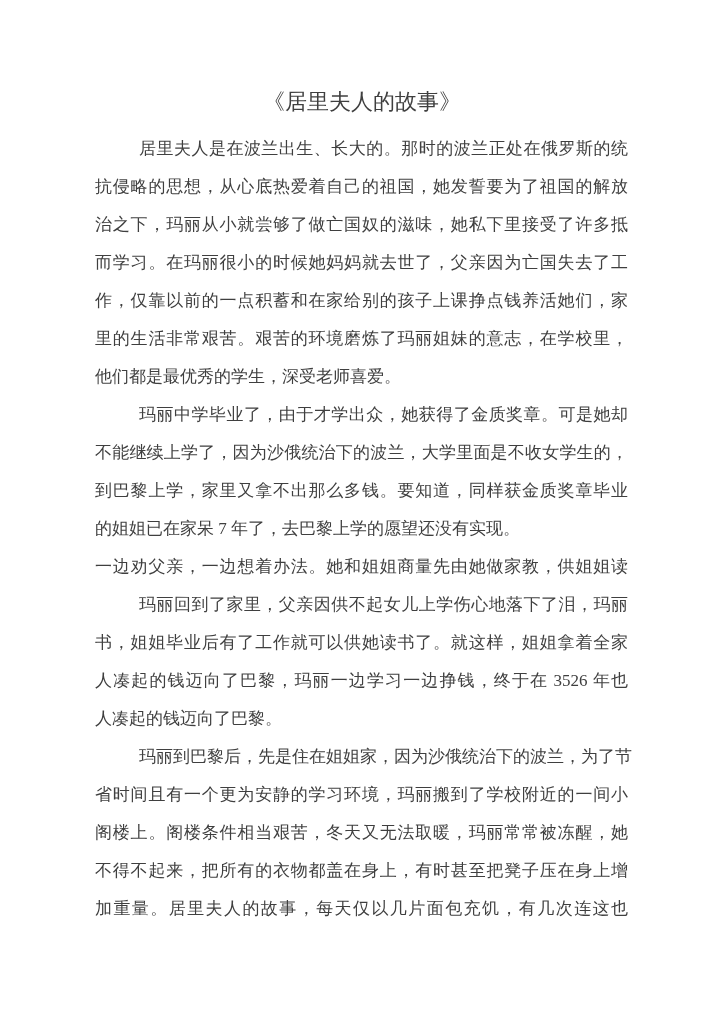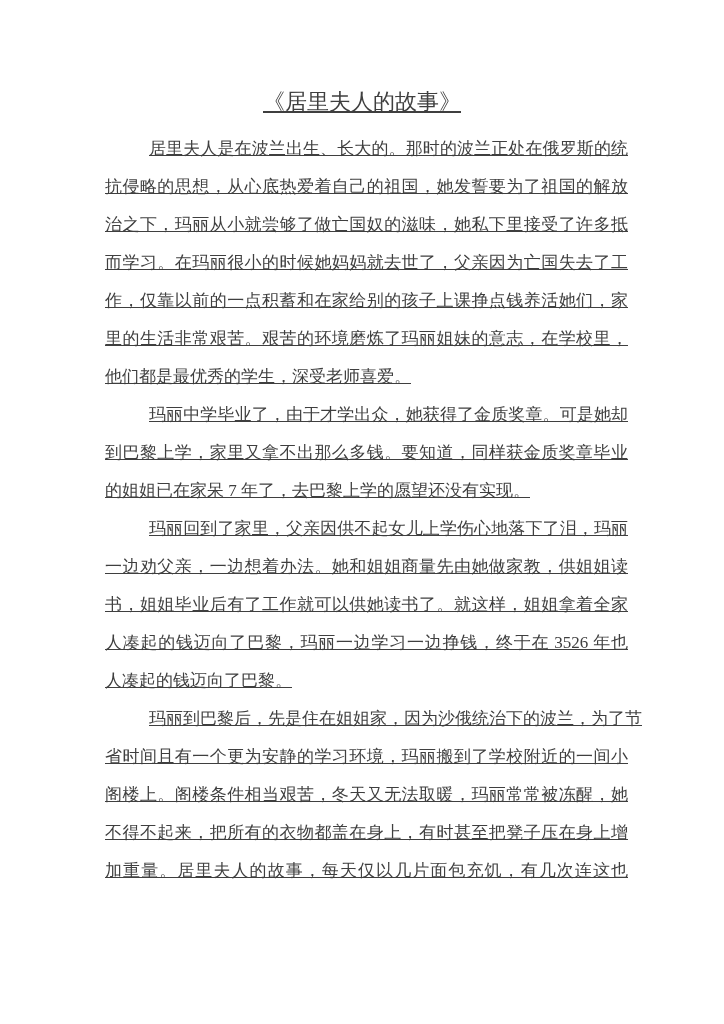--- a/index.html
+++ b/index.html
@@ -1,19 +1,19 @@
 <!DOCTYPE html>
 <html style="--text: #3f3f3f; --background: #ffffff;"><head>
 <meta charset="utf-8">
 <style>
   :root {
     --text: #3f3f3f;
     --background: #ffffff;
   }
-  * { margin: 0; padding: 0; box-sizing: border-box; text-decoration: underline; }
+  * { margin: 0; padding: 0; box-sizing: border-box; }
   html, body { width: 724px; background: var(--background, #fff); }
   .page {
     position: relative;
     width: 724px;
     height: 1024px;
     background: var(--background, #fff);
     overflow: hidden;
     font-family: "Liberation Serif", "DejaVu Serif", serif;
     color: var(--text, #3f3f3f);
   }
@@ -35,21 +35,20 @@
     width: 533px;
   }
   .line {
     height: 38px;
     line-height: 38px;
     font-size: 17px;
     white-space: nowrap;
     text-align: justify;
     text-align-last: justify;
     text-justify: auto;
-    margin-left: 10px;
   }
   .line.indent { text-indent: 44px; }
   .line.short {
     text-align: right;
     text-align-last: left;
   }
 </style>
 </head>
 <body>
 
@@ -64,27 +63,28 @@
       <div class="line">抗侵略的思想，从心底热爱着自己的祖国，她发誓要为了祖国的解放</div>
       <div class="line">治之下，玛丽从小就尝够了做亡国奴的滋味，她私下里接受了许多抵</div>
       <div class="line">而学习。在玛丽很小的时候她妈妈就去世了，父亲因为亡国失去了工</div>
       <div class="line">作，仅靠以前的一点积蓄和在家给别的孩子上课挣点钱养活她们，家</div>
       <div class="line">里的生活非常艰苦。艰苦的环境磨炼了玛丽姐妹的意志，在学校里，</div>
       <div class="line short">他们都是最优秀的学生，深受老师喜爱。</div>
     </div>
 
     <div class="paragraph">
       <div class="line indent">玛丽中学毕业了，由于才学出众，她获得了金质奖章。可是她却</div>
+      <div class="line">不能继续上学了，因为沙俄统治下的波兰，大学里面是不收女学生的，</div>
       <div class="line">到巴黎上学，家里又拿不出那么多钱。要知道，同样获金质奖章毕业</div>
       <div class="line short">的姐姐已在家呆 7 年了，去巴黎上学的愿望还没有实现。</div>
     </div>
 
     <div class="paragraph">
+      <div class="line">一边劝父亲，一边想着办法。她和姐姐商量先由她做家教，供姐姐读</div>
       <div class="line indent">玛丽回到了家里，父亲因供不起女儿上学伤心地落下了泪，玛丽</div>
-      <div class="line">一边劝父亲，一边想着办法。她和姐姐商量先由她做家教，供姐姐读</div>
       <div class="line">书，姐姐毕业后有了工作就可以供她读书了。就这样，姐姐拿着全家</div>
       <div class="line">人凑起的钱迈向了巴黎，玛丽一边学习一边挣钱，终于在 3526 年也</div>
       <div class="line short">人凑起的钱迈向了巴黎。</div>
     </div>
 
     <div class="paragraph">
       <div class="line indent">玛丽到巴黎后，先是住在姐姐家，因为沙俄统治下的波兰，为了节</div>
       <div class="line">省时间且有一个更为安静的学习环境，玛丽搬到了学校附近的一间小</div>
       <div class="line">阁楼上。阁楼条件相当艰苦，冬天又无法取暖，玛丽常常被冻醒，她</div>
       <div class="line">不得不起来，把所有的衣物都盖在身上，有时甚至把凳子压在身上增</div>

